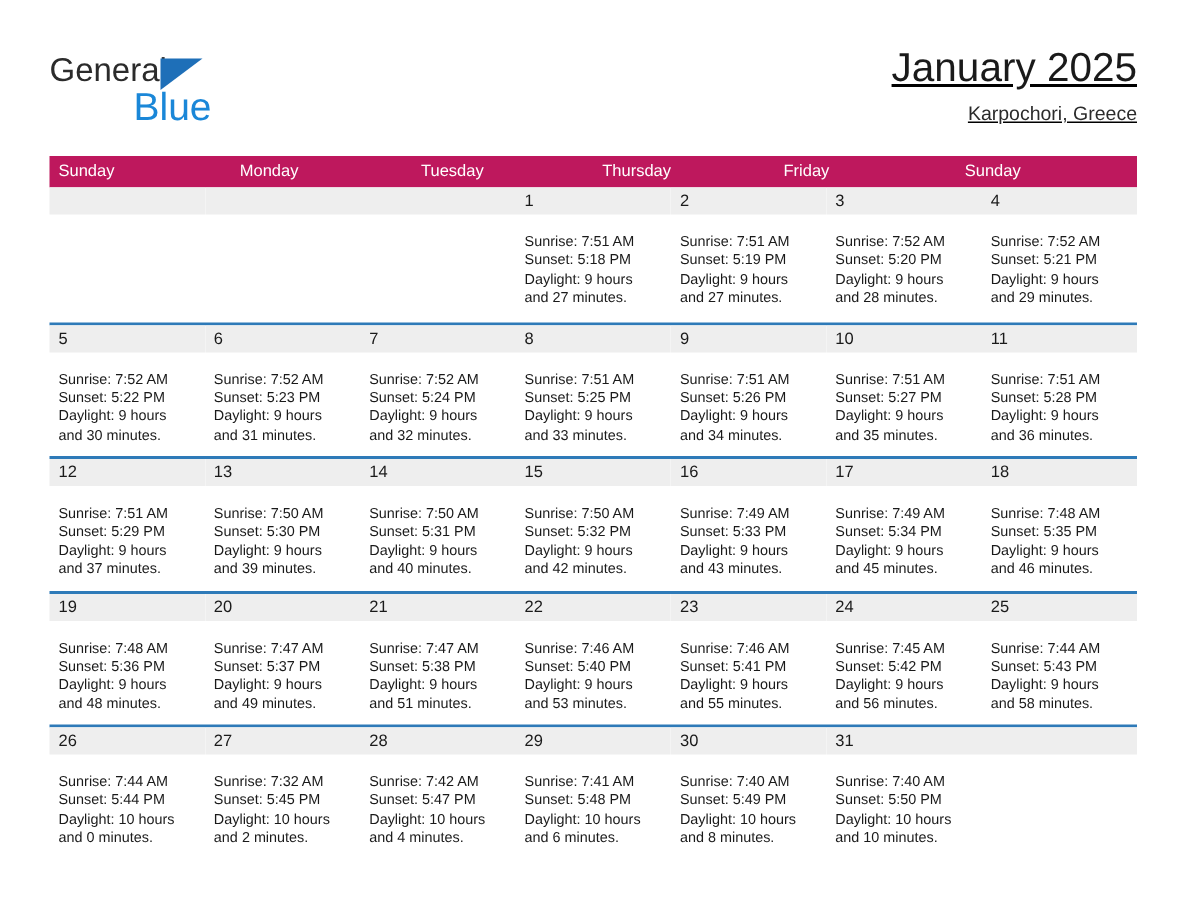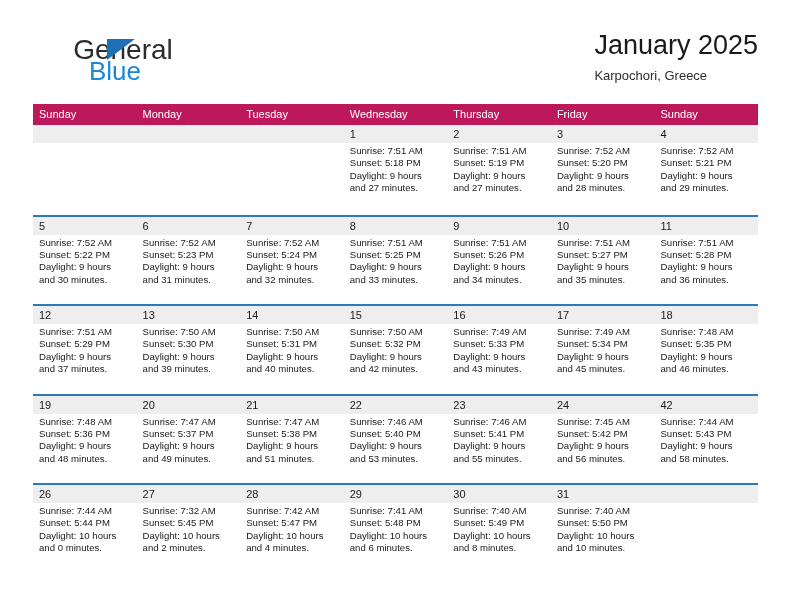--- a/index.html
+++ b/index.html
@@ -32,26 +32,25 @@
   .brand {
     position: absolute;
     left: 0px;
     top: 8px;
     width: 180px;
     height: 52px;
     line-height: 1;
   }
   .brand-row1 {
     position: relative;
-    font-size: 28px;
+    font-size: 22px;
     color: #2b2b2b;
     letter-spacing: 0px;
     height: 24px;
     white-space: nowrap;
-    text-align: center;
   }
   .brand-triangle {
     position: absolute;
     left: 74px;
     top: 3px;
     width: 0;
     height: 0;
     border-left: 28px solid #1e6fb8;
     border-bottom: 21px solid transparent;
   }
@@ -60,21 +59,22 @@
     left: 56px;
     top: 22px;
     font-size: 26px;
     color: #1a87d8;
     white-space: nowrap;
   }
   .title-block {
     position: absolute;
     right: 0px;
     top: 0px;
-    text-align: left;
+    text-align: right;
+    text-decoration: underline;
   }
   .cal-title {
     font-size: 27px;
     color: #1a1a1a;
     line-height: 34px;
     white-space: nowrap;
   }
   .cal-subtitle {
     font-size: 13px;
     color: #2b2b2b;
@@ -131,21 +131,21 @@
     line-height: 18px;
     padding-left: 6px;
     color: #1a1a1a;
     box-sizing: border-box;
     white-space: nowrap;
   }
   .day.empty .day-num-band {
     background: #eeeeee;
   }
   .day-info {
-    padding: 2px 5px 0 6px;
+    padding: 13px 5px 0 6px;
     font-size: 9.6px;
     line-height: 12.4px;
     color: #1a1a1a;
   }
   .day-info div {
     white-space: nowrap;
   }
 </style>
 </head>
 <body>
@@ -168,21 +168,20 @@
     </div>
 
   </div>
 
   <div class="calendar">
 
     <div class="dow-row">
       <div class="dow">Sunday</div>
       <div class="dow">Monday</div>
       <div class="dow">Tuesday</div>
-      <div class="dow">Wednesday</div>
       <div class="dow">Thursday</div>
       <div class="dow">Friday</div>
       <div class="dow">Sunday</div>
     </div>
 
     <div class="week first">
       <div class="week-inner">
         <div class="day empty">
           <div class="day-num-band"></div>
         </div>
@@ -417,21 +416,21 @@
         <div class="day">
           <div class="day-num-band">24</div>
           <div class="day-info">
             <div>Sunrise: 7:45 AM</div>
             <div>Sunset: 5:42 PM</div>
             <div>Daylight: 9 hours</div>
             <div>and 56 minutes.</div>
           </div>
         </div>
         <div class="day">
-          <div class="day-num-band">42</div>
+          <div class="day-num-band">25</div>
           <div class="day-info">
             <div>Sunrise: 7:44 AM</div>
             <div>Sunset: 5:43 PM</div>
             <div>Daylight: 9 hours</div>
             <div>and 58 minutes.</div>
           </div>
         </div>
       </div>
     </div>
 

